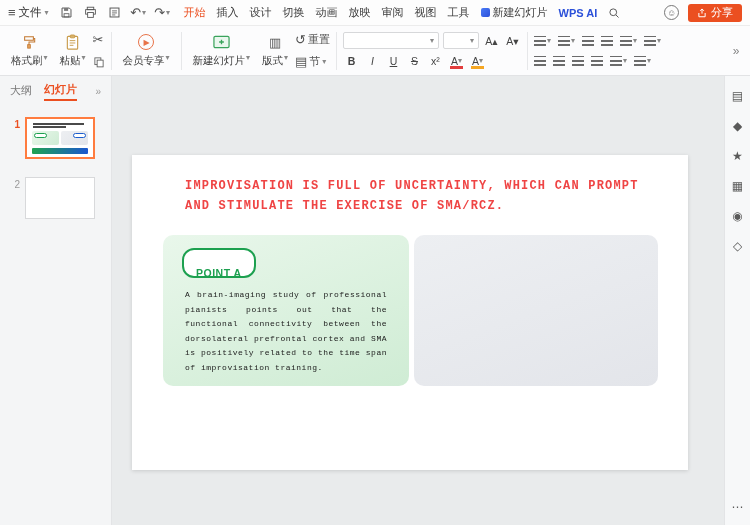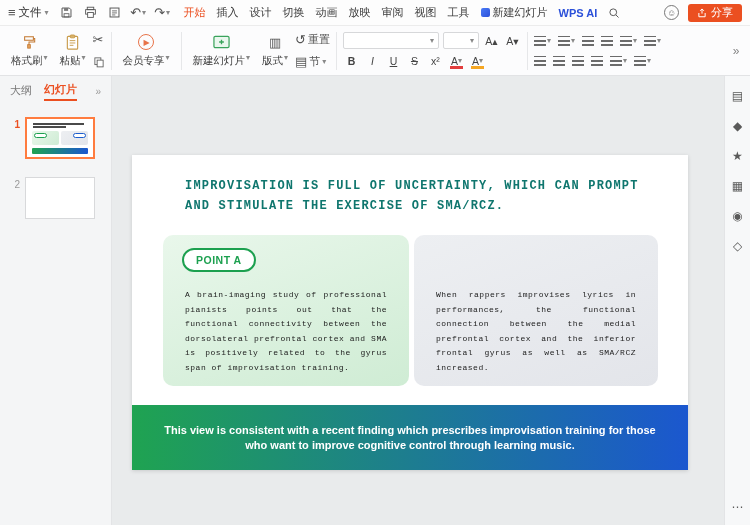--- a/index.html
+++ b/index.html
@@ -85,25 +85,25 @@
   .mini-box.a{background:linear-gradient(135deg,var(--box-a-from),var(--box-a-to))}
   .mini-box.b{background:linear-gradient(135deg,var(--box-b-from),var(--box-b-to))}
   .mini-pill{position:absolute;top:2px;width:13px;height:5px;border-radius:3px;background:#fff;border:1px solid}
   .mini-box.a .mini-pill{left:2px;border-color:var(--point-a-green)}
   .mini-box.b .mini-pill{right:2px;border-color:var(--point-b-blue)}
   .mini-banner{margin:3px 2px 0;height:6px;border-radius:1px;background:linear-gradient(90deg,var(--banner-from),var(--banner-to))}
 
   
   .canvas{flex:1;position:relative;background:#e9ebec;overflow:hidden}
   .slide{position:absolute;left:20px;top:79px;width:556px;height:315px;background:#fff;box-shadow:0 1px 4px rgba(0,0,0,.14)}
-  .slide-title{position:absolute;left:53px;top:21px;width:472px;font-family:"Liberation Mono","DejaVu Sans Mono",monospace;font-size:12px;font-weight:700;letter-spacing:1.2px;line-height:20px;color:#0f766e}
+  .slide-title{position:absolute;left:53px;top:21px;width:472px;font-family:"Liberation Mono","DejaVu Sans Mono",monospace;font-size:12px;font-weight:700;letter-spacing:1.2px;line-height:20px;color:#ef4444}
   .point-box{position:absolute;top:80px;height:151px;border-radius:10px}
   .point-a{left:31px;width:246px;background:linear-gradient(160deg,var(--box-a-from),var(--box-a-to))}
   .point-b{left:282px;width:244px;background:linear-gradient(160deg,var(--box-b-from),var(--box-b-to))}
-  .pill{position:absolute;top:13px;height:24px;line-height:20px;padding:0 12px;border-radius:12px;background:#fff;font-size:10.5px;font-weight:bold;letter-spacing:.5px}
+  .pill{position:absolute;top:13px;height:24px;line-height:20px;padding:13px 12px;border-radius:12px;background:#fff;font-size:10.5px;font-weight:bold;letter-spacing:.5px}
   .pill-a{left:19px;color:var(--point-a-green);border:2px solid var(--point-a-green)}
   .pill-b{right:19px;color:var(--point-b-blue);border:2px solid var(--point-b-blue)}
   .point-text{position:absolute;top:53px;left:22px;right:22px;font-family:"Liberation Mono","DejaVu Sans Mono",monospace;font-size:8px;letter-spacing:.5px;line-height:14.5px;color:#1c1c1c;text-align:justify}
   .banner{position:absolute;left:0;top:250px;width:556px;height:65px;background:linear-gradient(90deg,var(--banner-from),var(--banner-to));color:#fff;display:flex;align-items:center;justify-content:center;padding:0 30px;text-align:center;font-weight:bold;font-size:11px;line-height:15px}
 
   
   .right-rail{width:26px;background:#f7f8f9;border-left:1px solid #e3e4e6;display:flex;flex-direction:column;align-items:center;padding:12px 0 10px;gap:14px;flex:none}
   .rail-icon{width:16px;height:16px;display:flex;align-items:center;justify-content:center;color:#5a5a5a;font-size:12px;cursor:default}
   .rail-more{margin-top:auto}
 </style>
@@ -383,30 +383,26 @@
       </div>
     </div>
   </div>
 
   <div class="canvas">
     <div class="slide">
       <div class="slide-title">IMPROVISATION IS FULL OF UNCERTAINTY, WHICH CAN PROMPT AND STIMULATE THE EXERCISE OF SMA/RCZ.</div>
 
       <div class="point-box point-a">
         <span class="pill pill-a">POINT A</span>
-        <div class="point-text">A brain-imaging study of professional pianists points out that the functional connectivity between the dorsolateral prefrontal cortex and SMA is positively related to the gyrus span of improvisation training.</div>
+        <div class="point-text">A brain-imaging study of professional pianists points out that the functional connectivity between the dorsolateral prefrontal cortex and SMA is positively related to the time span of improvisation training.</div>
       </div>
 
       <div class="point-box point-b">
-        <div class="point-text">When rappers improvises lyrics in performances, the functional connection between the medial prefrontal cortex and the inferior frontal gyrus as well as SMA/RCZ increased.</div>
       </div>
 
-      <div class="banner">
-        <span>This view is consistent with a recent finding which prescribes improvisation training for those who want to improve cognitive control through learning music.</span>
-      </div>
     </div>
   </div>
 
   <div class="right-rail">
     <span class="rail-icon">▤</span>
     <span class="rail-icon">◆</span>
     <span class="rail-icon">★</span>
     <span class="rail-icon">▦</span>
     <span class="rail-icon">◉</span>
     <span class="rail-icon">◇</span>

